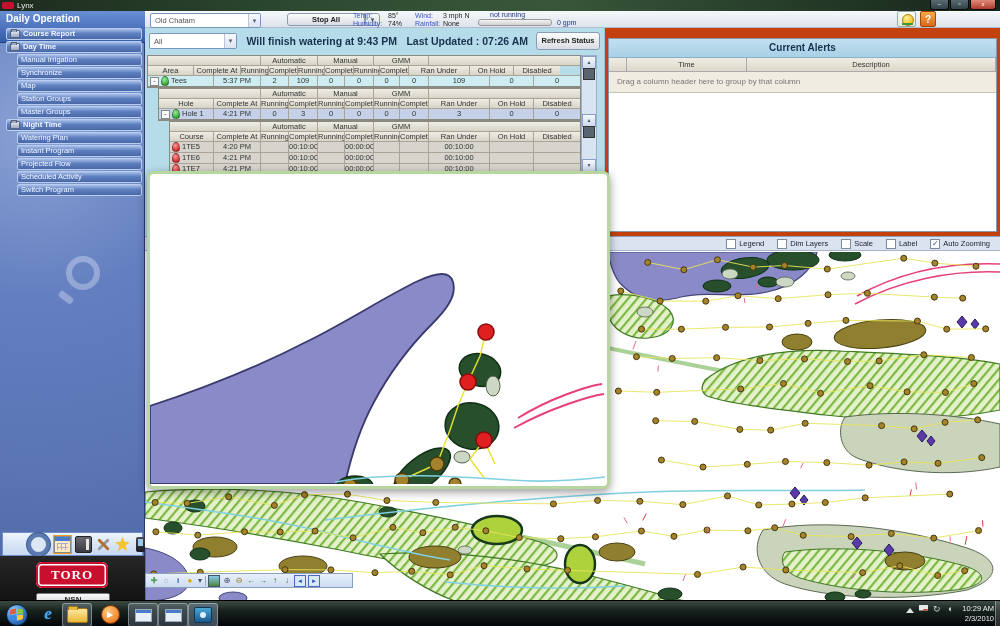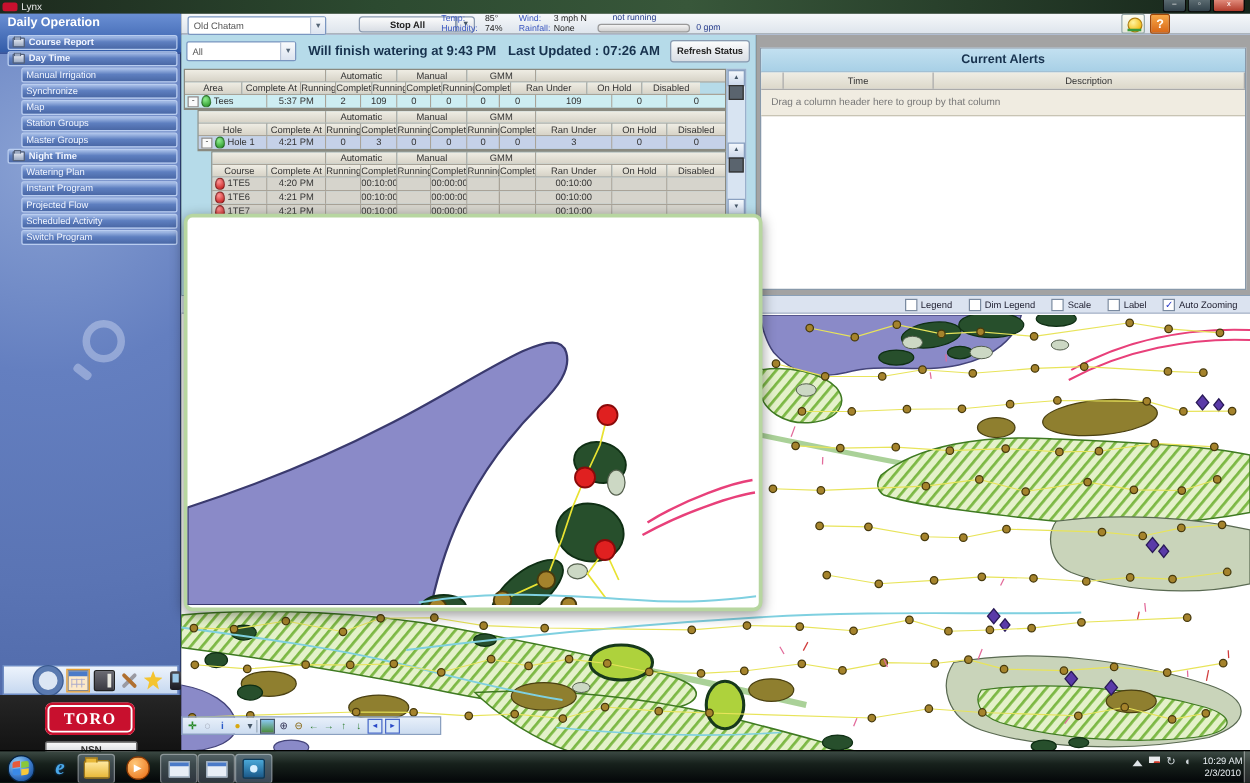--- a/index.html
+++ b/index.html
@@ -111,21 +111,21 @@
   .xp{width:7px;height:7px;flex:none;background:#fafafa;border:1px solid #888;font-size:7px;line-height:5px;text-align:center;color:#444;}
   .drop{width:6px;height:8px;flex:none;border-radius:50% 50% 50% 50%/58% 58% 42% 42%;border:1px solid rgba(0,0,0,.35);}
   .drop.green{background:radial-gradient(circle at 35% 30%,#90f090,#1f8f1f);}
   .drop.red{background:radial-gradient(circle at 35% 30%,#ff9595,#c01212);}
   #grid-scroll{position:absolute;left:436px;top:27px;width:14px;height:116px;background:#d8e4f2;border:1px solid #9ab0cc;}
   .sbtn{position:absolute;left:0;width:12px;height:11px;background:linear-gradient(#f4f8fc,#ccd8ea);
     border:1px solid #8aa0c0;font-size:5px;color:#456;text-align:center;line-height:10px;}
   .sthumb{position:absolute;left:1px;width:10px;background:#5a646e;border:1px solid #333;}
 
   
-  #alerts-panel{left:605px;top:28px;width:395px;height:208px;background:#a3a3a3;}
+  #alerts-panel{left:605px;top:28px;width:395px;height:208px;background:#c2410c;}
   #alerts-box{position:absolute;left:3px;top:10px;right:3px;bottom:4px;background:#fff;border:1px solid #8899aa;}
   #alerts-title{height:18px;background:linear-gradient(#c2e0f0,#a8d0e6);border-bottom:1px solid #8ab0c8;
     text-align:center;font-size:10px;font-weight:bold;color:#17324e;line-height:18px;}
   #alerts-hint{height:20px;background:#f0ece1;border-bottom:1px solid #c8c4b4;font-size:8px;color:#777;
     line-height:20px;padding-left:8px;}
   #alerts-cols{height:13px;display:flex;background:linear-gradient(#efede4,#dcd8ca);border-bottom:1px solid #aaa;}
   #alerts-cols .acol{border-right:1px solid #aaa;font-size:7.5px;color:#333;text-align:center;line-height:13px;box-sizing:border-box;}
 
   
   #map-panel{left:145px;top:236px;width:855px;height:364px;background:#fff;border-top:1px solid #8aa0b8;}
@@ -159,21 +159,21 @@
   .appwin{width:15px;height:11px;background:#e8eef6;border:1px solid #9ab;position:relative;}
   .appwin::before{content:"";position:absolute;left:0;top:0;right:0;height:3px;background:#4a7ac8;}
   .lynxic{width:16px;height:14px;background:linear-gradient(#4aa8d8,#1a5888);border:1px solid #0a3858;border-radius:2px;position:relative;}
   .lynxic::after{content:"";position:absolute;left:5px;top:4px;width:6px;height:6px;border-radius:50%;background:#d8f0ff;}
   #tray{position:absolute;right:44px;top:4px;display:flex;align-items:center;gap:5px;}
   .trayic{width:9px;height:9px;position:relative;}
   .tri-up{width:0;height:0;border-left:4px solid transparent;border-right:4px solid transparent;border-bottom:5px solid #dfe4e8;margin-top:2px;}
   .flagic{background:#e8eaec;clip-path:polygon(0 0,100% 0,100% 60%,0 60%,0 100%,0 0);}
   .flagic::after{content:"";position:absolute;right:0;bottom:0;width:5px;height:5px;background:#d03a2a;border-radius:1px;}
   .refic{color:#cfd6da;font-size:9px;line-height:9px;}
-  #clock{position:absolute;right:6px;top:3px;text-align:center;color:#e8eef2;font-size:7.5px;line-height:10px;margin-left:19px;}
+  #clock{position:absolute;right:6px;top:3px;text-align:right;color:#e8eef2;font-size:7.5px;line-height:10px;margin-left:19px;}
   #showdesk{position:absolute;right:0;top:0;width:4px;height:26px;background:rgba(255,255,255,.14);border-left:1px solid rgba(255,255,255,.35);}
 </style>
 </head>
 <body>
 
 <div id="stage">
 
   <div id="titlebar" class="abs">
     <span class="tlogo"></span>
     <span class="ttext">Lynx</span>
@@ -450,21 +450,21 @@
   </div>
 
   <div id="map-panel" class="abs">
     <div id="map-opts">
         <span class="mopt">
           <span class="cb"></span>
           <span>Legend</span>
         </span>
         <span class="mopt">
           <span class="cb"></span>
-          <span>Dim Legend</span>
+          <span>Dim Layers</span>
         </span>
         <span class="mopt">
           <span class="cb"></span>
           <span>Scale</span>
         </span>
         <span class="mopt">
           <span class="cb"></span>
           <span>Label</span>
         </span>
         <span class="mopt">

